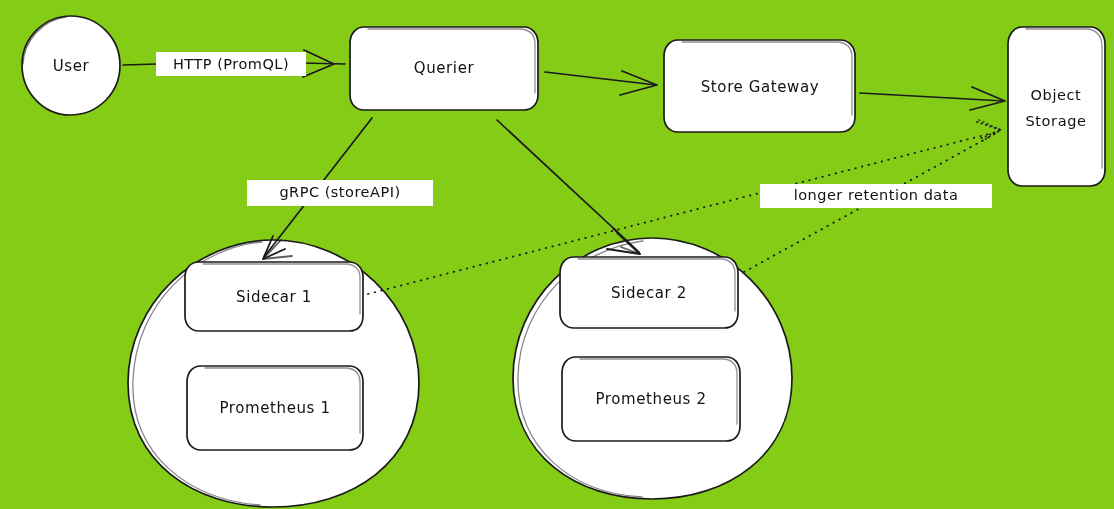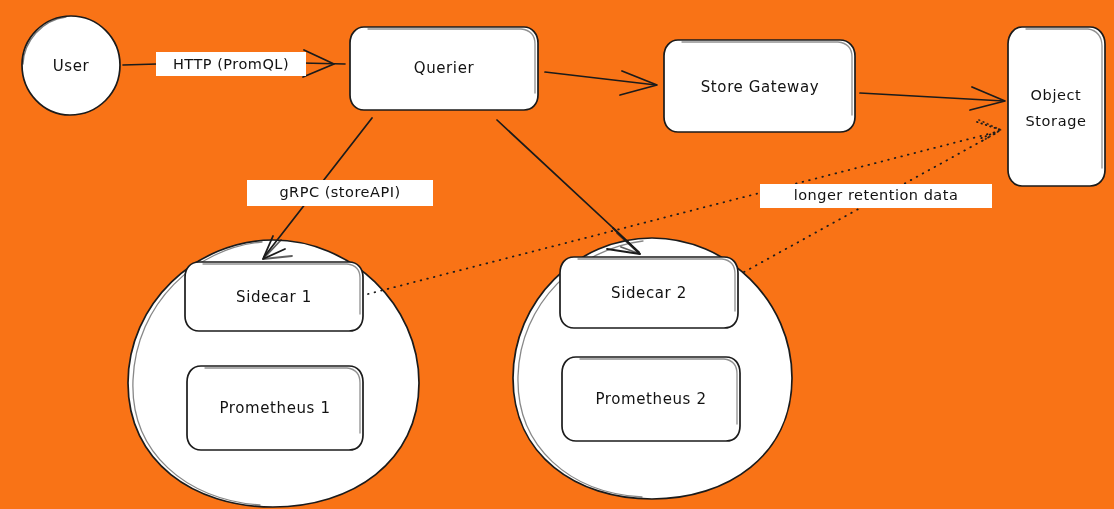--- a/index.html
+++ b/index.html
@@ -5,21 +5,21 @@
 <style>
   html, body {
     margin: 0;
     padding: 0;
     background: #ffffff;
   }
   #canvas {
     position: relative;
     width: 1114px;
     height: 509px;
-    background: #f97316;
+    background: #84cc16;
     overflow: hidden;
     font-family: "DejaVu Sans", sans-serif;
   }
   svg.layer {
     position: absolute;
     top: 0;
     left: 0;
     width: 1114px;
     height: 509px;
   }

